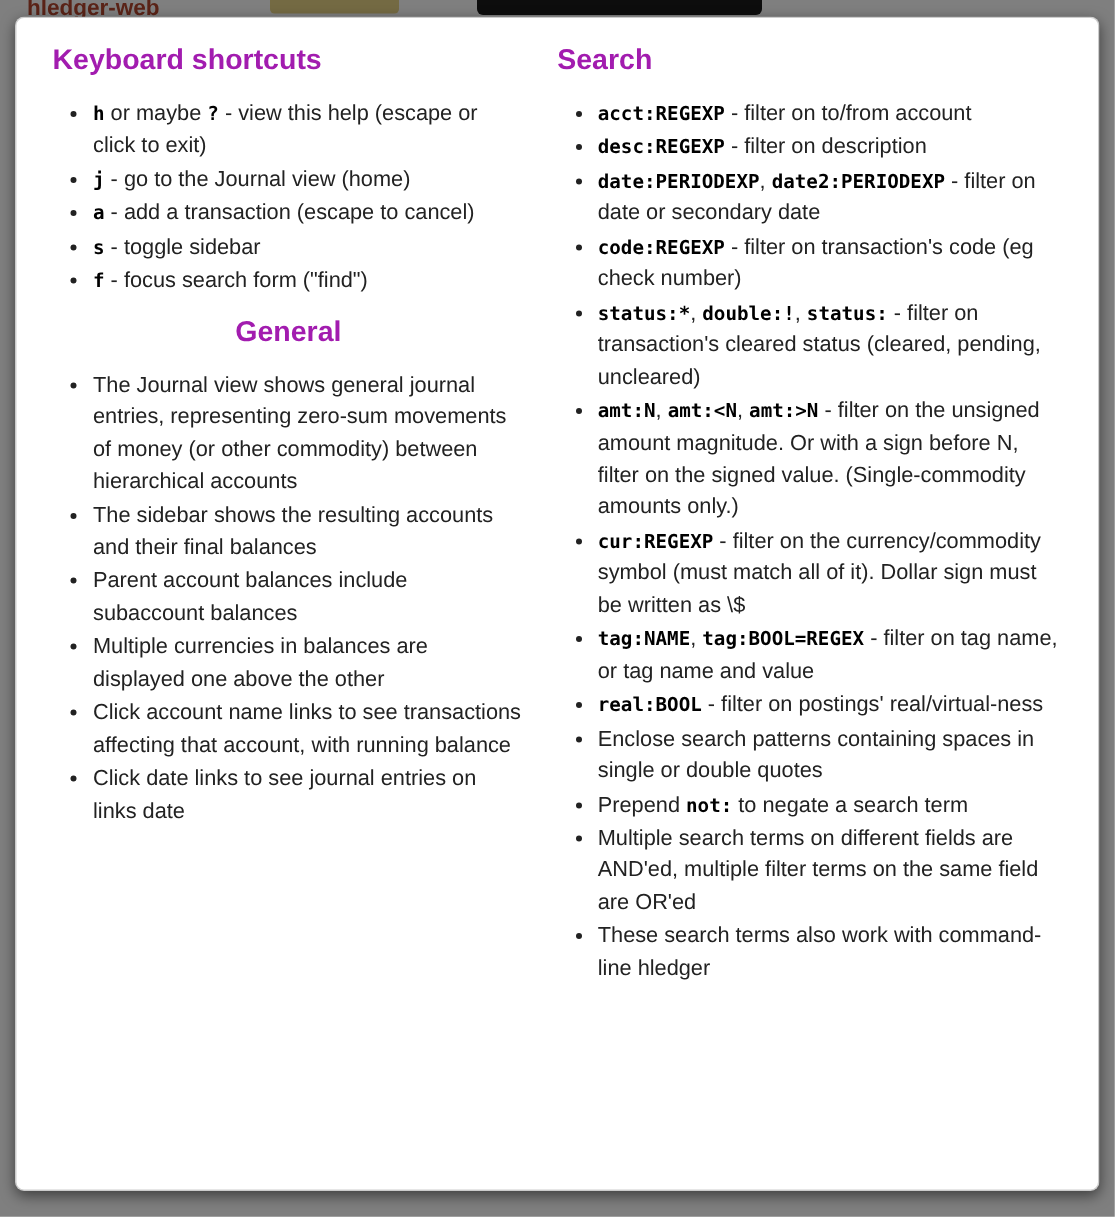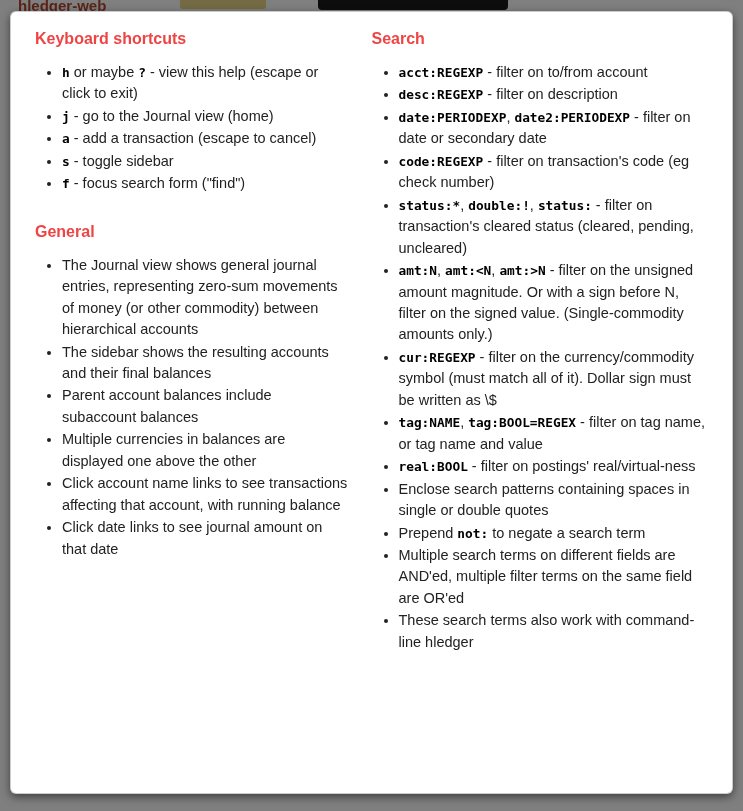--- a/index.html
+++ b/index.html
@@ -98,26 +98,26 @@
   .modal-body {
     display: flex;
     padding: 18px 24px 15px 24px;
     color: #222222;
   }
   .col { flex: 1 1 50%; }
   .col-left  { padding-right: 22px; }
   .col-right { padding-right: 2px; }
 
   .section-heading {
-    font-size: 16px;
+    font-size: 19px;
     font-weight: bold;
-    color: #ef4444;
+    color: #a21caf;
     margin: 0 0 14px 0;
   }
-  .section-heading.spaced { margin-top: 28px; }
+  .section-heading.spaced { margin-top: 12px; text-align: center; }
 
   ul.help-list {
     list-style: disc outside;
     margin: 0 0 8px 0;
     padding-left: 27px;
   }
   ul.help-list li {
     font-size: 14.5px;
     line-height: 1.48;
     margin: 0 0 1px 0;
@@ -158,21 +158,21 @@
             <li><code>f</code> - focus search form ("find")</li>
           </ul>
 
         <h4 class="section-heading spaced">General</h4>
         <ul class="help-list">
             <li>The Journal view shows general journal entries, representing zero-sum movements of money (or other commodity) between hierarchical accounts</li>
             <li>The sidebar shows the resulting accounts and their final balances</li>
             <li>Parent account balances include subaccount balances</li>
             <li>Multiple currencies in balances are displayed one above the other</li>
             <li>Click account name links to see transactions affecting that account, with running balance</li>
-            <li>Click date links to see journal amount on that date</li>
+            <li>Click date links to see journal entries on links date</li>
           </ul>
       </div>
 
       <div class="col col-right">
         <h4 class="section-heading">Search</h4>
         <ul class="help-list">
             <li><code>acct:REGEXP</code> - filter on to/from account</li>
             <li><code>desc:REGEXP</code> - filter on description</li>
             <li><code>date:PERIODEXP</code>, <code>date2:PERIODEXP</code> - filter on date or secondary date</li>
             <li><code>code:REGEXP</code> - filter on transaction's code (eg check number)</li>

